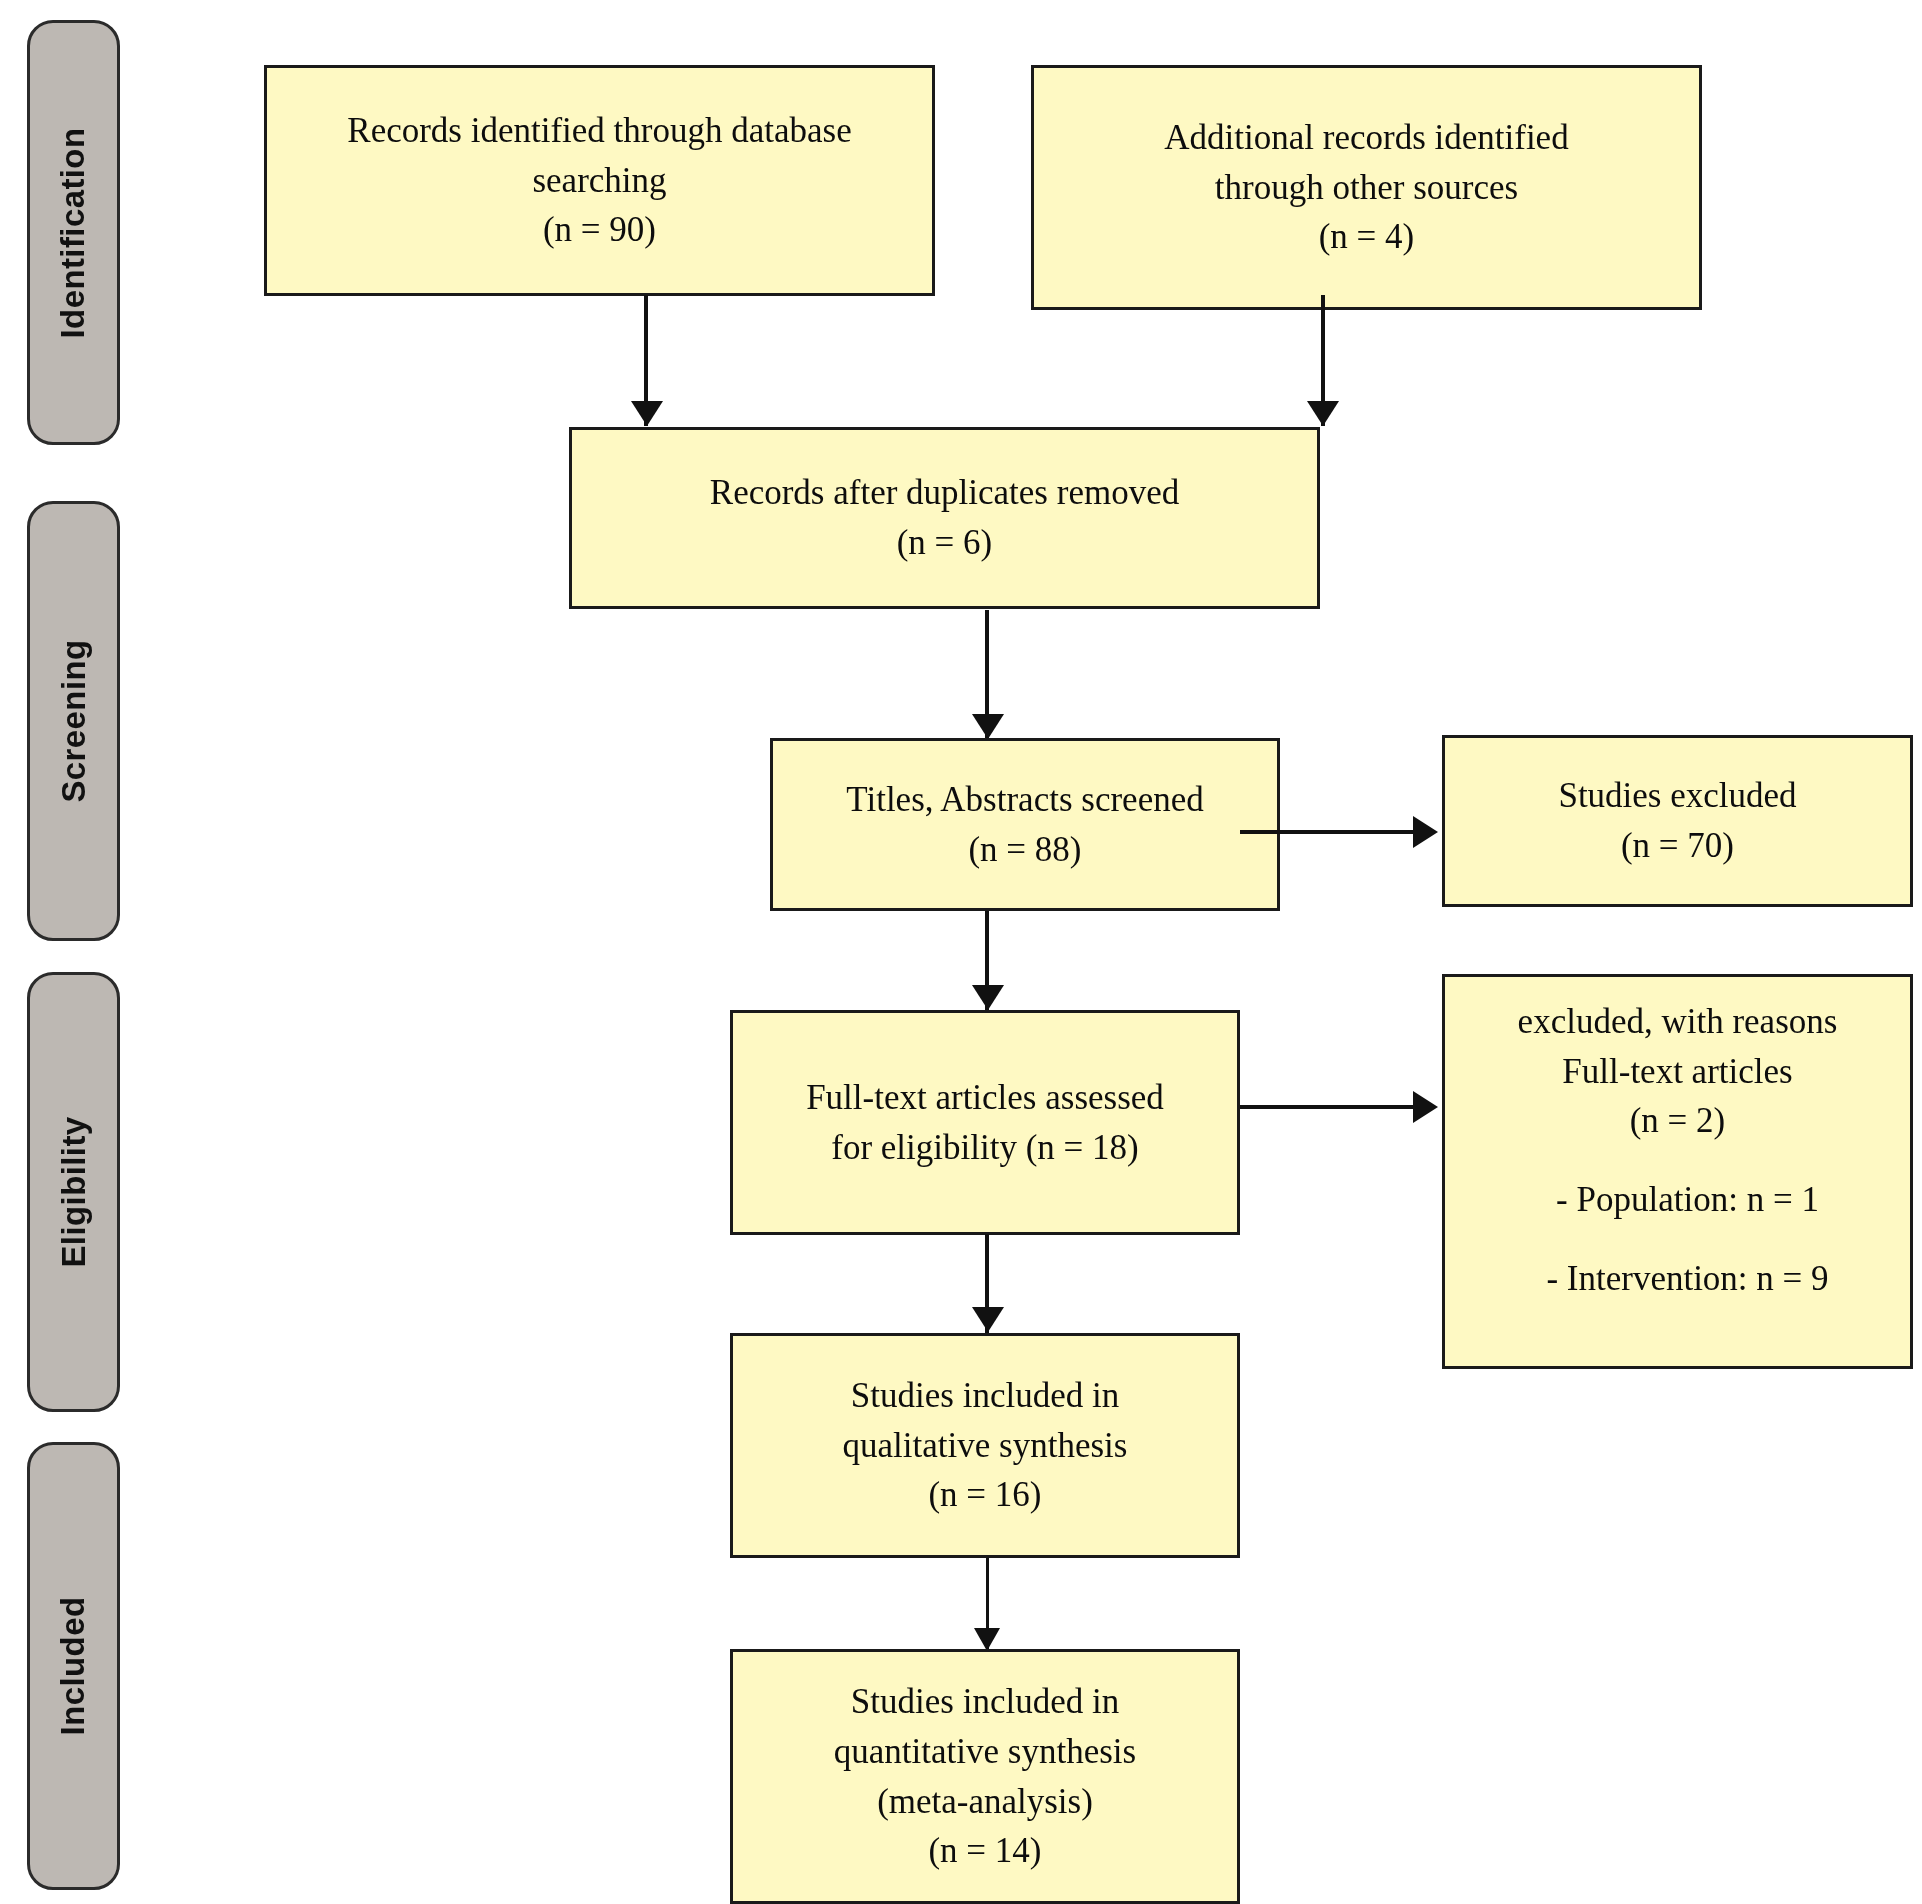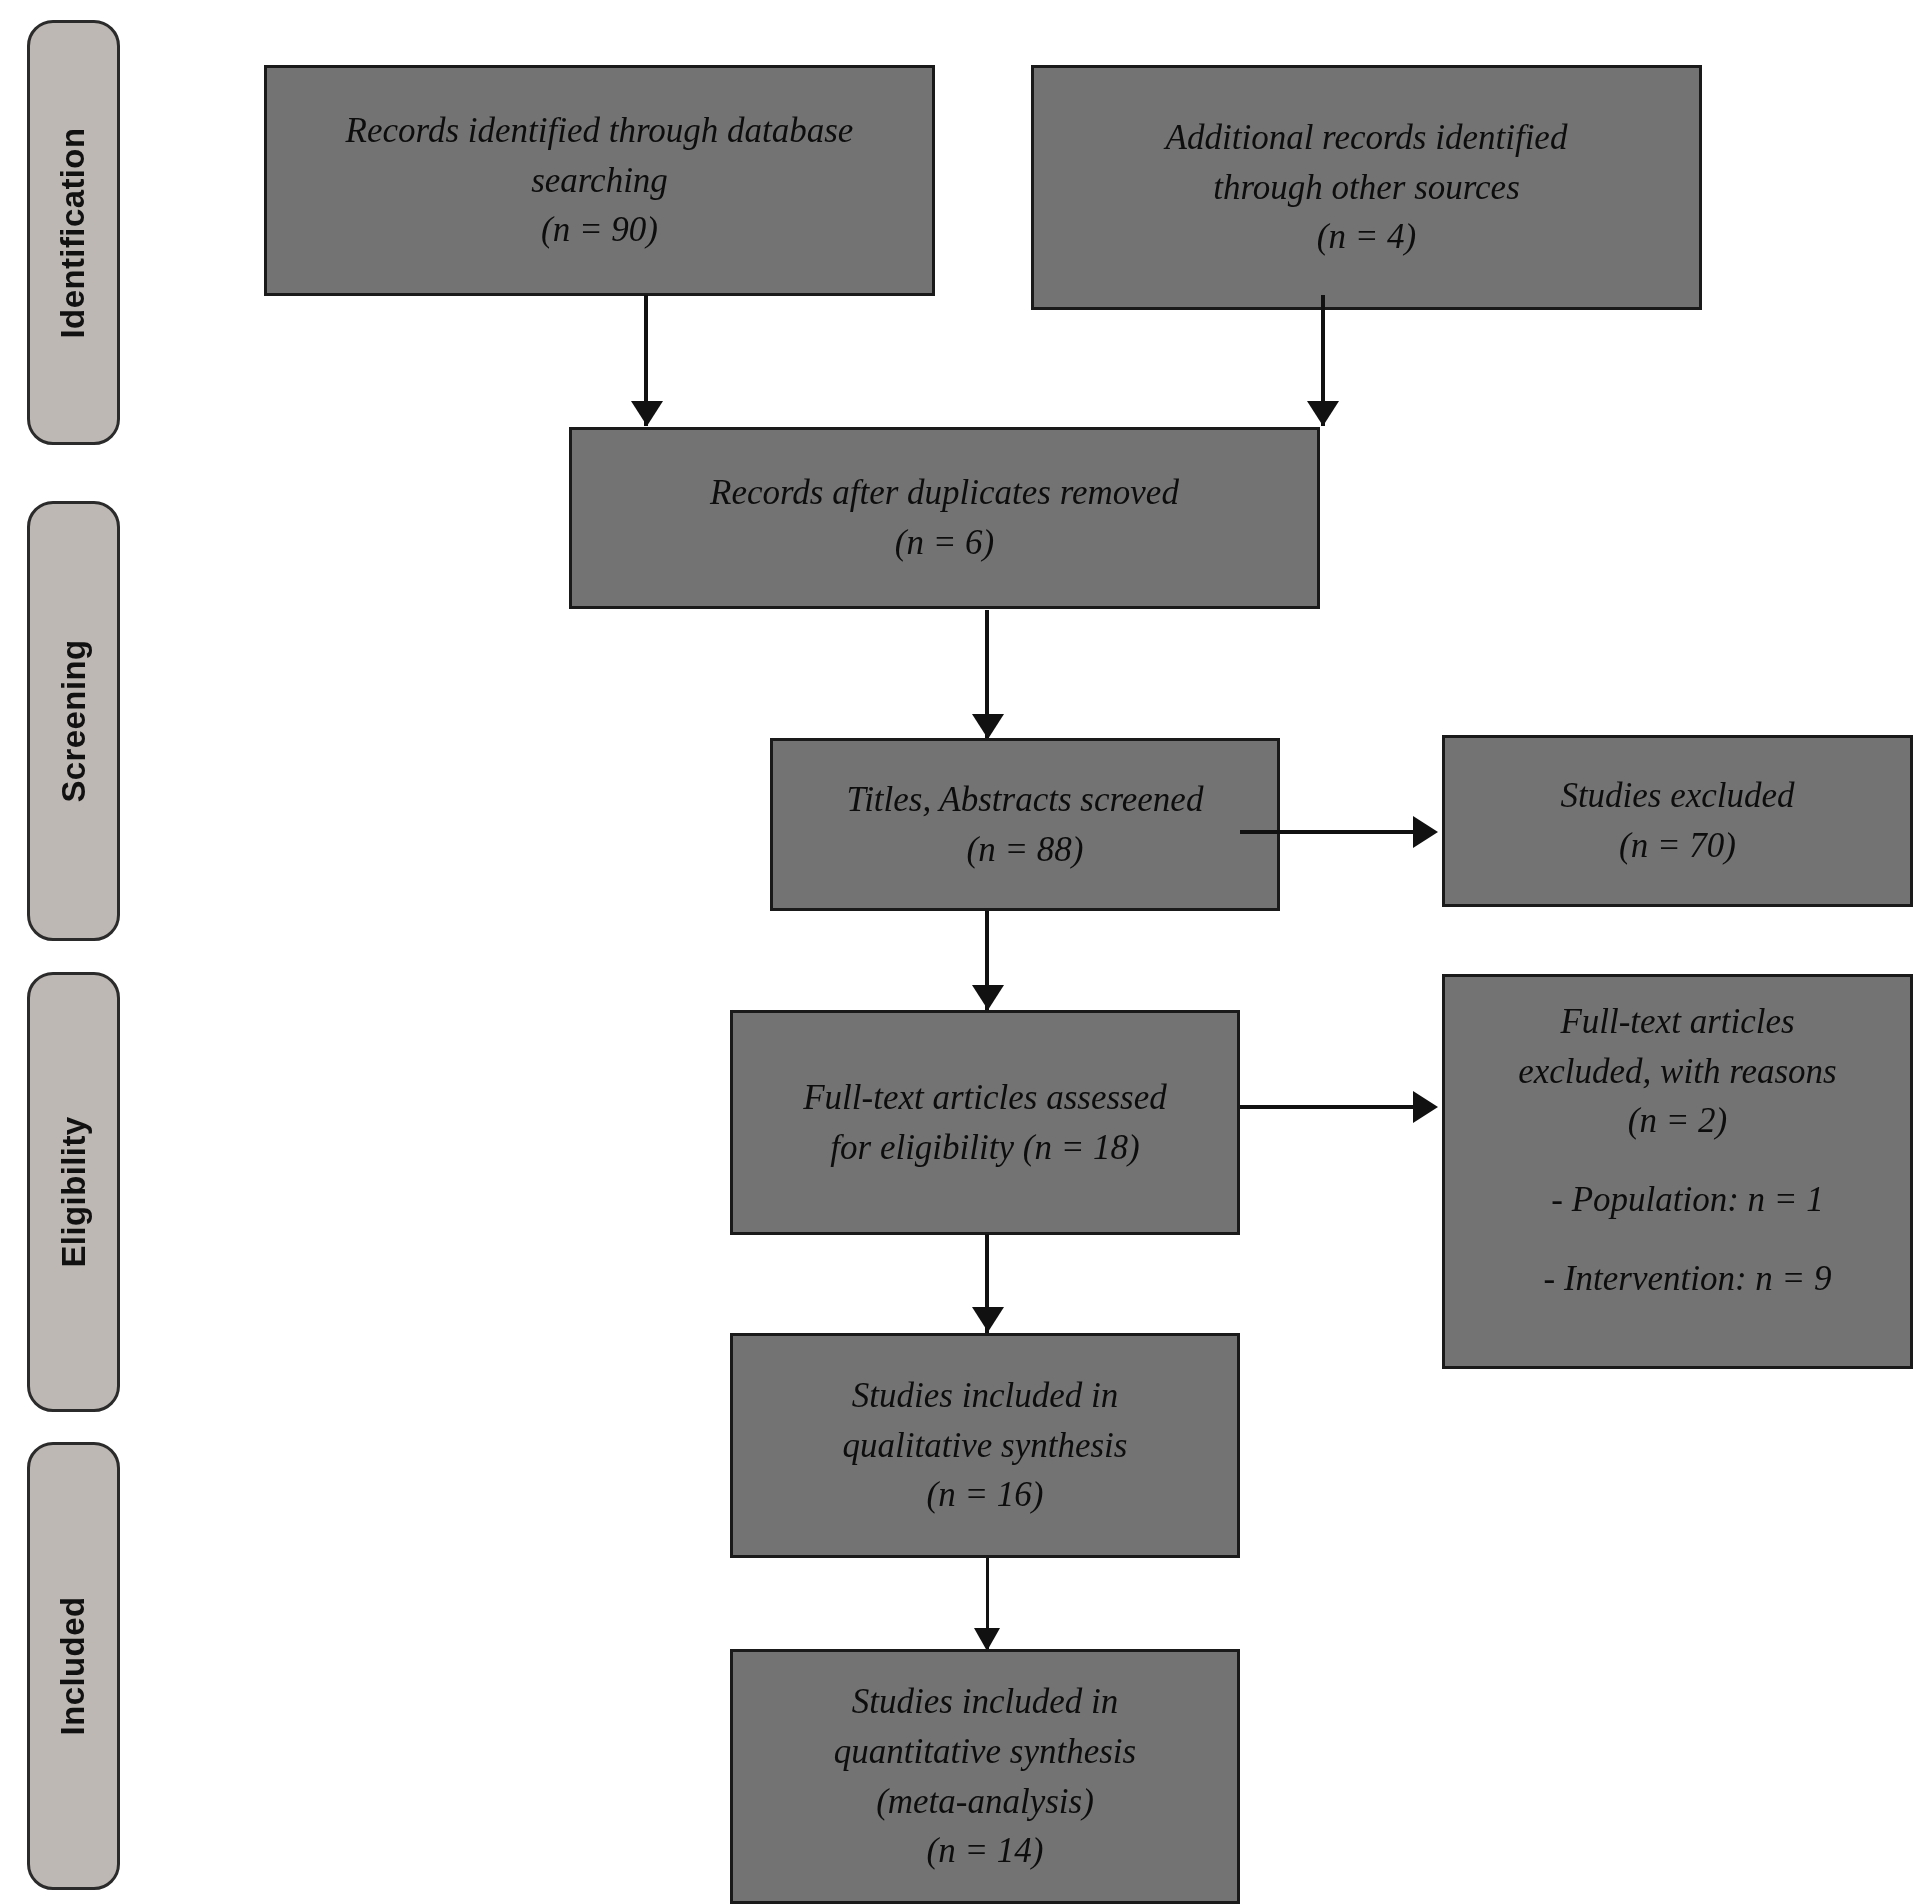--- a/index.html
+++ b/index.html
@@ -34,33 +34,32 @@
     font-size: 33px;
     letter-spacing: 0.4px;
     color: #111111;
     white-space: nowrap;
     transform: rotate(-90deg);
   }
 
   
   .node {
     position: absolute;
-    background: #737373;
+    background: #fef9c3;
     border: 3px solid #1a1a1a;
     box-sizing: border-box;
     display: flex;
     flex-direction: column;
     align-items: center;
     justify-content: center;
     text-align: center;
     color: #0d0d0d;
     font-size: 35px;
     line-height: 1.42;
     padding: 6px 28px;
-    font-style: italic;
   }
   .node .ln { display: block; white-space: nowrap; }
   .node.left-align {
     align-items: stretch;
     justify-content: flex-start;
     padding-top: 20px;
   }
   .node .ctr { text-align: center; white-space: nowrap; }
   .node .lft { text-align: center; white-space: nowrap; padding-left: 20px; }
   .node .gap { height: 29px; }
@@ -153,22 +152,22 @@
 
   <div class="vline" style="left:985px; top:911px; height:114px;"></div>
   <div class="arrow-down" style="left:972px; top:985px;"></div>
 
   <div class="node" style="left:730px; top:1010px; width:510px; height:225px;">
     <span class="ln">Full-text articles assessed</span>
     <span class="ln">for eligibility (n = 18)</span>
   </div>
 
   <div class="node left-align" style="left:1442px; top:974px; width:471px; height:395px;">
+    <span class="ctr">excluded, with reasons</span>
     <span class="ctr">Full-text articles</span>
-    <span class="ctr">excluded, with reasons</span>
     <span class="ctr">(n = 2)</span>
     <span class="gap"></span>
     <span class="lft">- Population: n = 1</span>
     <span class="gap"></span>
     <span class="lft">- Intervention: n = 9</span>
   </div>
 
   <div class="hline" style="left:1240px; top:1105px; width:176px;"></div>
   <div class="arrow-right" style="left:1413px; top:1091px;"></div>
 

